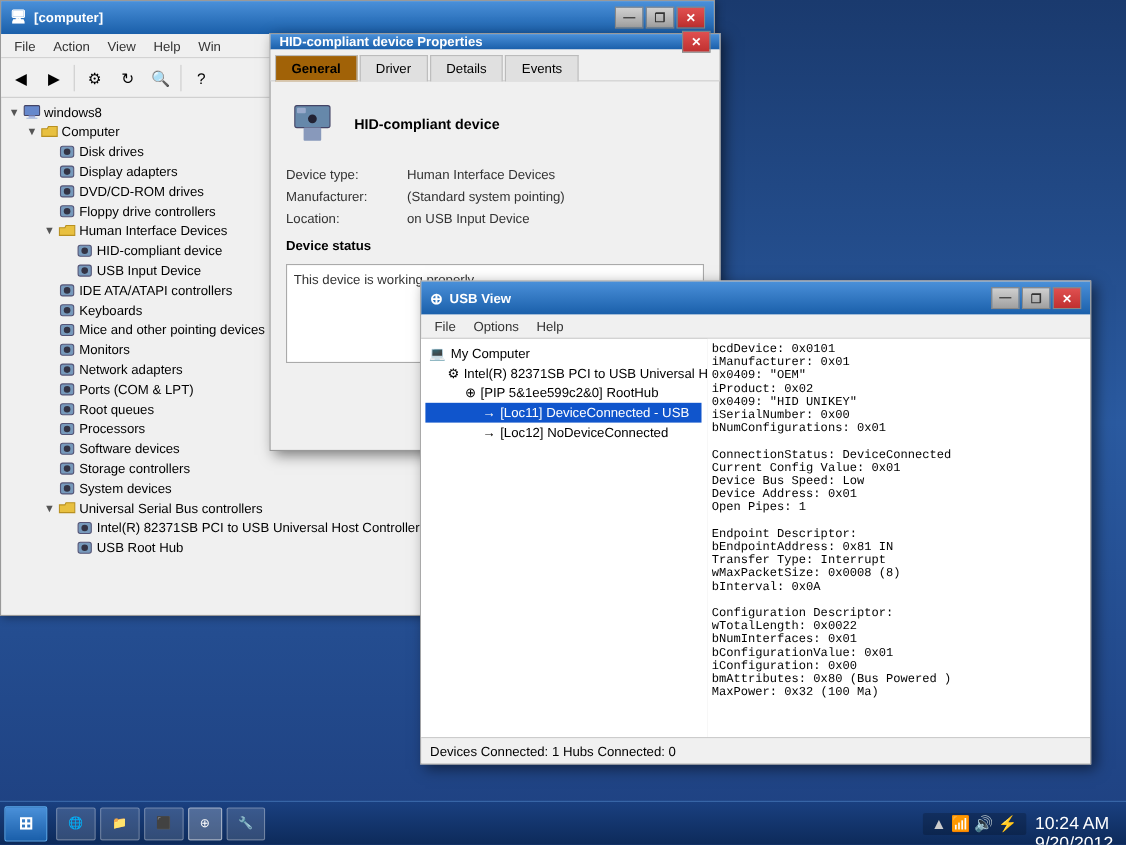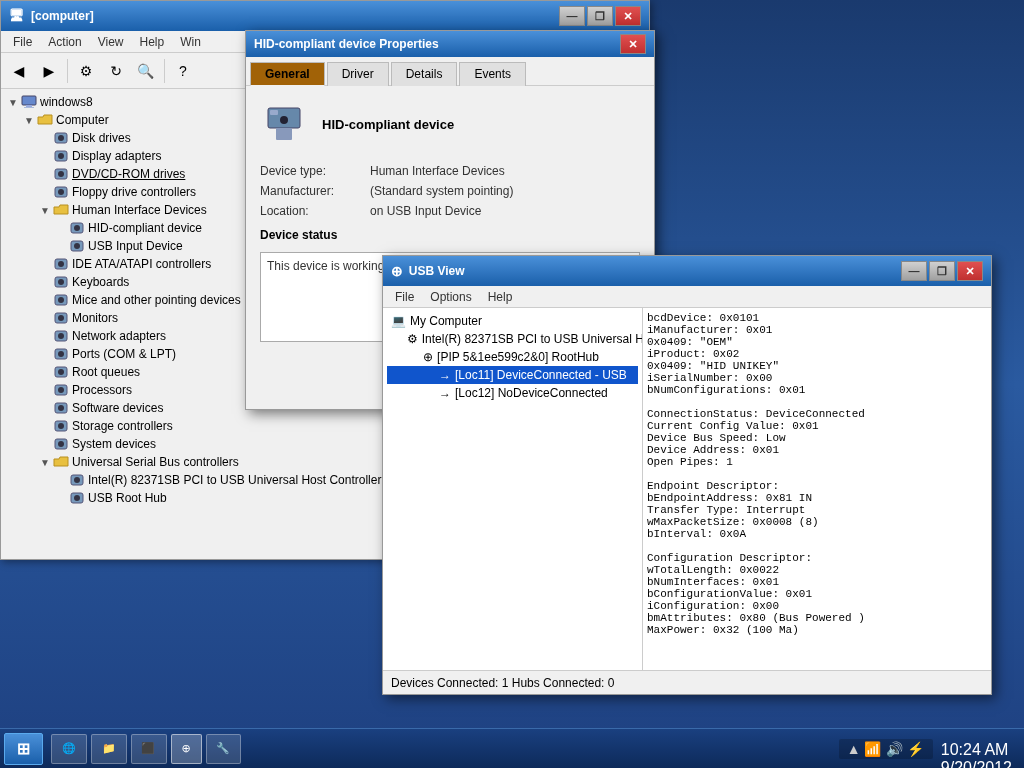--- a/index.html
+++ b/index.html
@@ -180,21 +180,21 @@
       left: 245px;
       width: 410px;
       height: 380px;
       background: #f0f0f0;
       border: 1px solid #999;
       box-shadow: 4px 4px 12px rgba(0,0,0,0.5);
       z-index: 10;
     }
 
     .dialog-titlebar {
-      height: 26px;
+      height: 14px;
       background: linear-gradient(180deg, #4a90d9 0%, #1a5faa 100%);
       display: flex;
       align-items: center;
       justify-content: space-between;
       padding: 0 8px;
       color: white;
       font-size: 12px;
       font-weight: bold;
     }
 
@@ -548,21 +548,21 @@
       </div>
       <div class="tree-item">
         <span class="tree-indent" style="width: 32px;"></span>
         <span class="tree-expand"> </span>
         <span class="tree-icon">
           <svg width="16" height="14" viewBox="0 0 16 14">
             <rect x="2" y="2" width="12" height="10" rx="2" fill="#7799bb" stroke="#557"></rect>
             <circle cx="8" cy="7" r="3" fill="#334"></circle>
           </svg>
         </span>
-        <span style="font-size: 12px; text-decoration: underline;">DVD/CD-ROM drives</span>
+        <span style="font-size: 12px;">DVD/CD-ROM drives</span>
       </div>
       <div class="tree-item">
         <span class="tree-indent" style="width: 32px;"></span>
         <span class="tree-expand"> </span>
         <span class="tree-icon">
           <svg width="16" height="14" viewBox="0 0 16 14">
             <rect x="2" y="2" width="12" height="10" rx="2" fill="#7799bb" stroke="#557"></rect>
             <circle cx="8" cy="7" r="3" fill="#334"></circle>
           </svg>
         </span>

